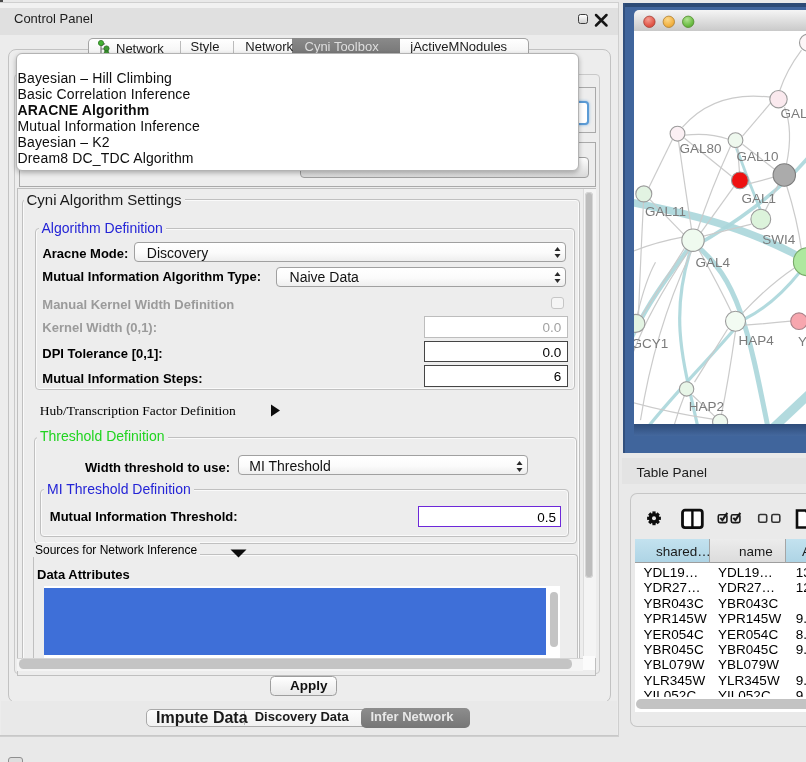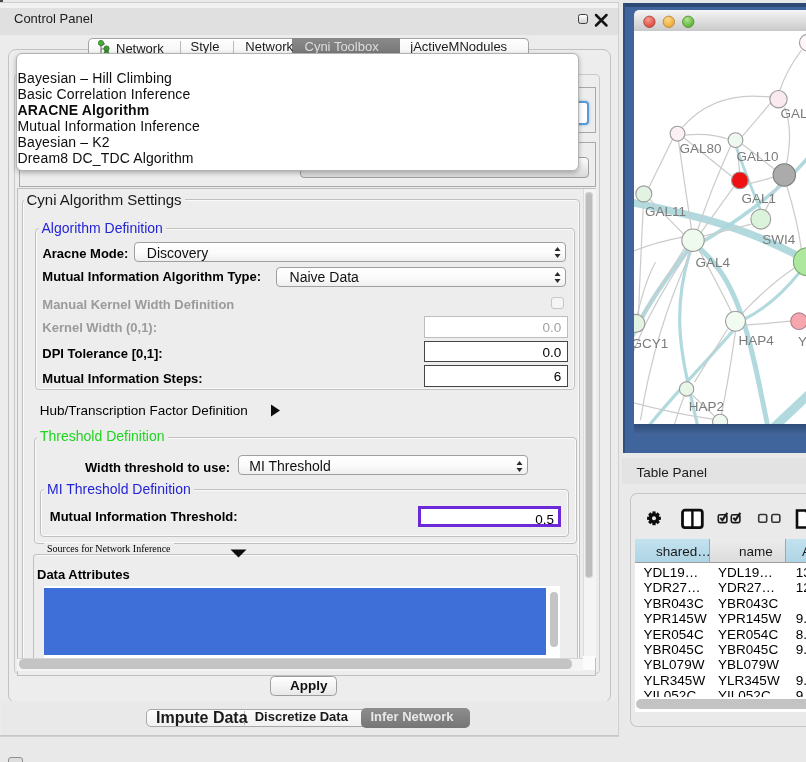--- a/index.html
+++ b/index.html
@@ -86,43 +86,43 @@
 
   <div class="lbl bold" style="left:42.3px;top:317.3px;font-size:13px;color:#9b9b9b;">Kernel Width (0,1):</div>
   <div class="tfield" style="left:423.7px;top:313px;width:144.6px;height:21.8px;border:1px solid #bdbdbd;color:#a2a2a2;padding-right:6px;line-height:21.8px;">0.0</div>
 
   <div class="lbl bold" style="left:42.3px;top:343px;font-size:13px;color:#000;">DPI Tolerance [0,1]:</div>
   <div class="tfield" style="left:423.7px;top:337.6px;width:144.6px;height:21.8px;border:1.2px solid #454545;color:#000;padding-right:6px;line-height:21px;">0.0</div>
 
   <div class="lbl bold" style="left:42.3px;top:367.5px;font-size:13px;color:#000;">Mutual Information Steps:</div>
   <div class="tfield" style="left:423.7px;top:362.1px;width:144.6px;height:21.9px;border:1.2px solid #454545;color:#000;padding-right:6px;line-height:21px;">6</div>
 
-  <div class="lbl" style="left:39.7px;top:400.4px;font-size:13.5px;color:#000;">Hub/Transcription Factor Definition</div>
+  <div class="lbl" style="left:39.7px;top:400.4px;font-size:13.5px;color:#000;font-family:Liberation Serif, serif;">Hub/Transcription Factor Definition</div>
   <svg class="abs" style="left:268px;top:399.5px;" width="14" height="15" viewBox="0 0 14 15">
     <path d="M3 1.5 L3 13.5 L12 7.5 Z" fill="#0d0d0d"></path>
   </svg>
 
   <div class="gbox" style="left:34px;top:434px;width:541px;height:104.5px;border-color:#c0c0c0;box-shadow:inset 0 0 0 1px #fafafa;border-radius:4px;"></div>
   <div class="gtitle" style="left:37px;top:424.6px;font-size:14px;color:#21d421;">Threshold Definition</div>
 
   <div class="lbl bold" style="left:60px;top:456.5px;width:170px;text-align:right;font-size:13px;color:#000;">Width threshold to use:</div>
   <div class="combo" style="left:238.1px;top:452.4px;width:289.9px;height:20px;"></div>
   <div class="lbl" style="left:249.3px;top:455.2px;font-size:14px;color:#111;">MI Threshold</div>
   <svg class="abs" style="left:515.5px;top:457.5px;" width="7" height="11" viewBox="0 0 7 11">
     <path d="M3.5 0 L6.5 4 L0.5 4 Z" fill="#2a2a2a"></path>
         <path d="M3.5 11 L6.5 7 L0.5 7 Z" fill="#2a2a2a"></path>
   </svg>
 
   <div class="gbox" style="left:40px;top:486px;width:527px;height:46px;border-color:#c0c0c0;box-shadow:inset 0 0 0 1px #fafafa;border-radius:4px;"></div>
   <div class="gtitle" style="left:44px;top:478px;font-size:14px;color:#2424d6;">MI Threshold Definition</div>
   <div class="lbl bold" style="left:49.8px;top:506px;font-size:13px;color:#000;">Mutual Information Threshold:</div>
-  <div class="tfield" style="left:418.3px;top:503px;width:142.7px;height:21px;border:3px solid #6d28d9;color:#000;padding-right:4px;line-height:21px;">0.5</div>
+  <div class="tfield" style="left:418.3px;top:503px;width:142.7px;height:21px;border:1px solid #6d28d9;color:#000;padding-right:4px;line-height:21px;">0.5</div>
 
   <div class="abs" style="left:33px;top:551px;width:543px;height:106px;border:1px solid #c0c0c0;border-bottom:none;border-radius:4px 4px 0 0;box-shadow:inset 0 1px 0 #fafafa;"></div>
-  <div class="gtitle" style="left:44px;top:539.8px;font-size:10px;color:#000;font-family:Liberation Serif, serif;">Sources for Network Inference</div>
+  <div class="gtitle" style="left:32px;top:539.8px;font-size:12px;color:#000;">Sources for Network Inference</div>
   <svg class="abs" style="left:229px;top:544.5px;" width="19" height="11" viewBox="0 0 19 11">
     <path d="M1.5 1.5 L17.5 1.5 L9.5 9.5 Z" fill="#0d0d0d"></path>
   </svg>
   <div class="lbl bold" style="left:37px;top:563.5px;font-size:13px;color:#000;">Data Attributes</div>
 
   <div class="abs" style="left:44px;top:582.5px;width:515.5px;height:72.5px;background:#ffffff;"></div>
   <div class="abs" style="left:44px;top:584.9px;width:501.9px;height:67.6px;background:#3e6fd8;"></div>
   <div class="abs" style="left:549.9px;top:589.2px;width:7.9px;height:54.8px;background:#c4c4c4;border-radius:4px;"></div>
 
   <div class="abs" style="left:583px;top:186px;width:11.5px;height:468.5px;background:#f4f4f4;border-left:1px solid #dcdcdc;"></div>
@@ -133,21 +133,21 @@
 
   <div class="abs" style="left:270.2px;top:673px;width:67px;height:19.5px;border:1px solid #9e9e9e;border-radius:4.5px;background:linear-gradient(#ffffff,#f2f2f2 55%,#e8e8e8);box-sizing:border-box;"></div>
   <div class="lbl bold" style="left:270.2px;top:674.5px;width:77px;text-align:center;font-size:13.5px;color:#111;">Apply</div>
 
   <div class="abs" style="left:1px;top:698px;width:616px;height:34px;background:#e9e9e9;"></div>
 
   <div class="abs" style="left:145.8px;top:705.5px;width:324px;height:18px;background:linear-gradient(#fdfdfd,#f1f1f1);border:1px solid #a9a9a9;border-radius:5px;box-sizing:border-box;"></div>
   <div class="abs" style="left:243.5px;top:707.5px;width:1px;height:14px;background:#b9b9b9;"></div>
   <div class="abs" style="left:360.8px;top:705px;width:109px;height:19.9px;background:linear-gradient(#8d8d8d,#767676);border-radius:5px;"></div>
   <div class="lbl bold" style="left:156px;top:706.3px;font-size:16px;color:#1a1a1a;">Impute Data</div>
-  <div class="lbl bold" style="left:254.7px;top:706.3px;font-size:13px;color:#1a1a1a;">Discretize Data</div>
+  <div class="lbl bold" style="left:254.7px;top:706.3px;font-size:13px;color:#1a1a1a;">Discovery Data</div>
   <div class="lbl bold" style="left:370.4px;top:706.3px;font-size:13px;color:#e8e8e8;">Infer Network</div>
 </div>
 
 <div class="abs" style="left:16px;top:52.9px;width:562.8px;height:118.5px;background:#ffffff;border:1px solid #b3b3b3;border-radius:6px;box-shadow:0 2px 5px rgba(0,0,0,0.28);box-sizing:border-box;"></div>
 <div class="lbl" style="left:17.5px;top:71px;font-size:14px;color:#0d0d0d;line-height:15.9px;letter-spacing:0.15px;">Bayesian – Hill Climbing<br>Basic Correlation Inference<br><span class="bold">ARACNE Algorithm</span><br>Mutual Information Inference<br>Bayesian – K2<br>Dream8 DC_TDC Algorithm</div>
 
 <div class="abs" style="left:622.6px;top:3px;width:184px;height:450.3px;background:#40659c;"></div>
 <div class="abs" style="left:622.6px;top:3px;width:184px;height:4px;background:#2c4a75;"></div>
 <div class="abs" style="left:622.6px;top:3px;width:2px;height:450.3px;background:#32507d;"></div>
 <div class="abs" style="left:633.5px;top:423.7px;width:173px;height:12px;background:linear-gradient(#2e4c79,#44689e);"></div>

